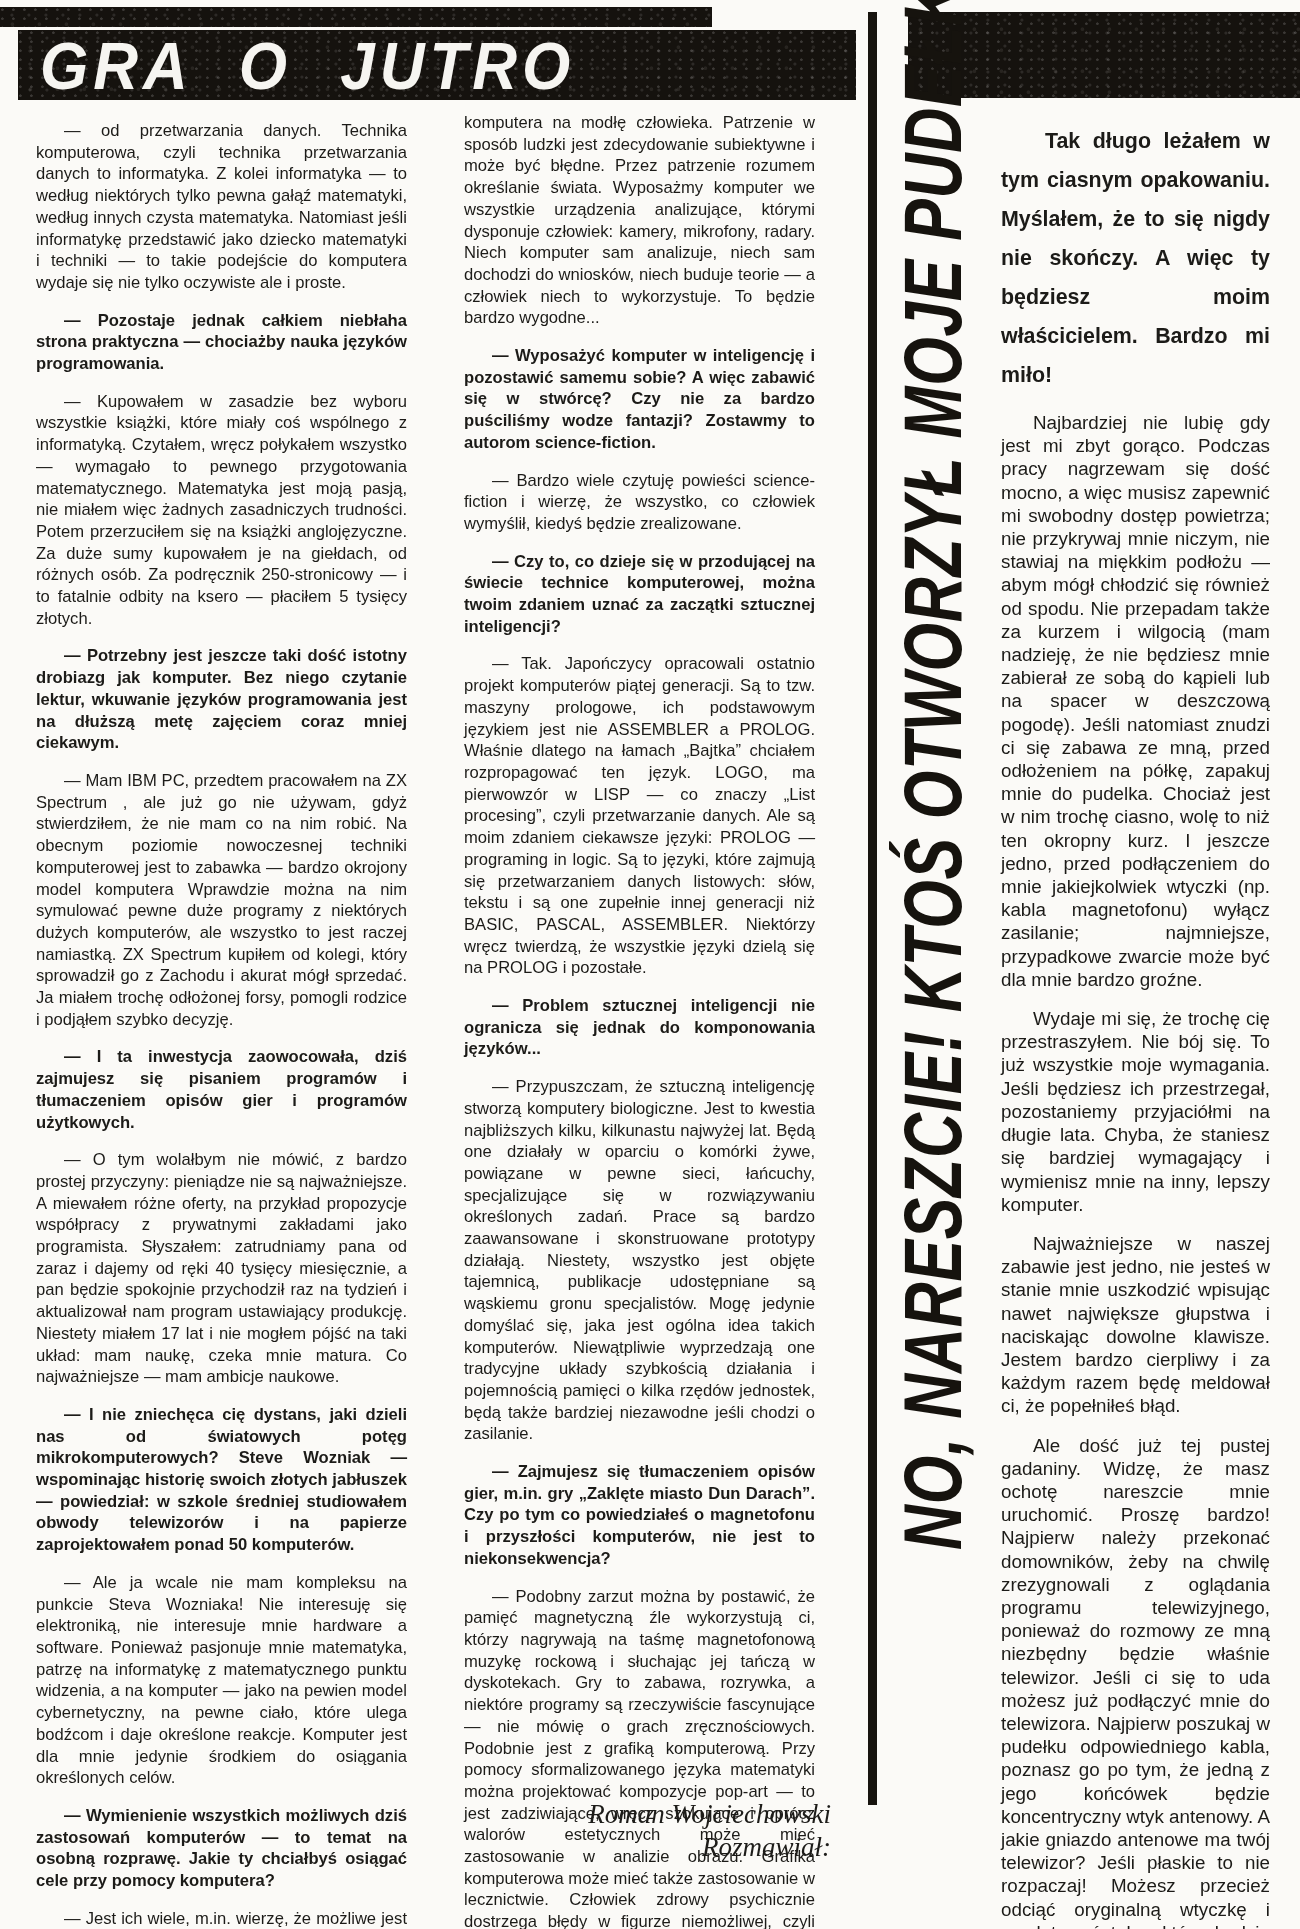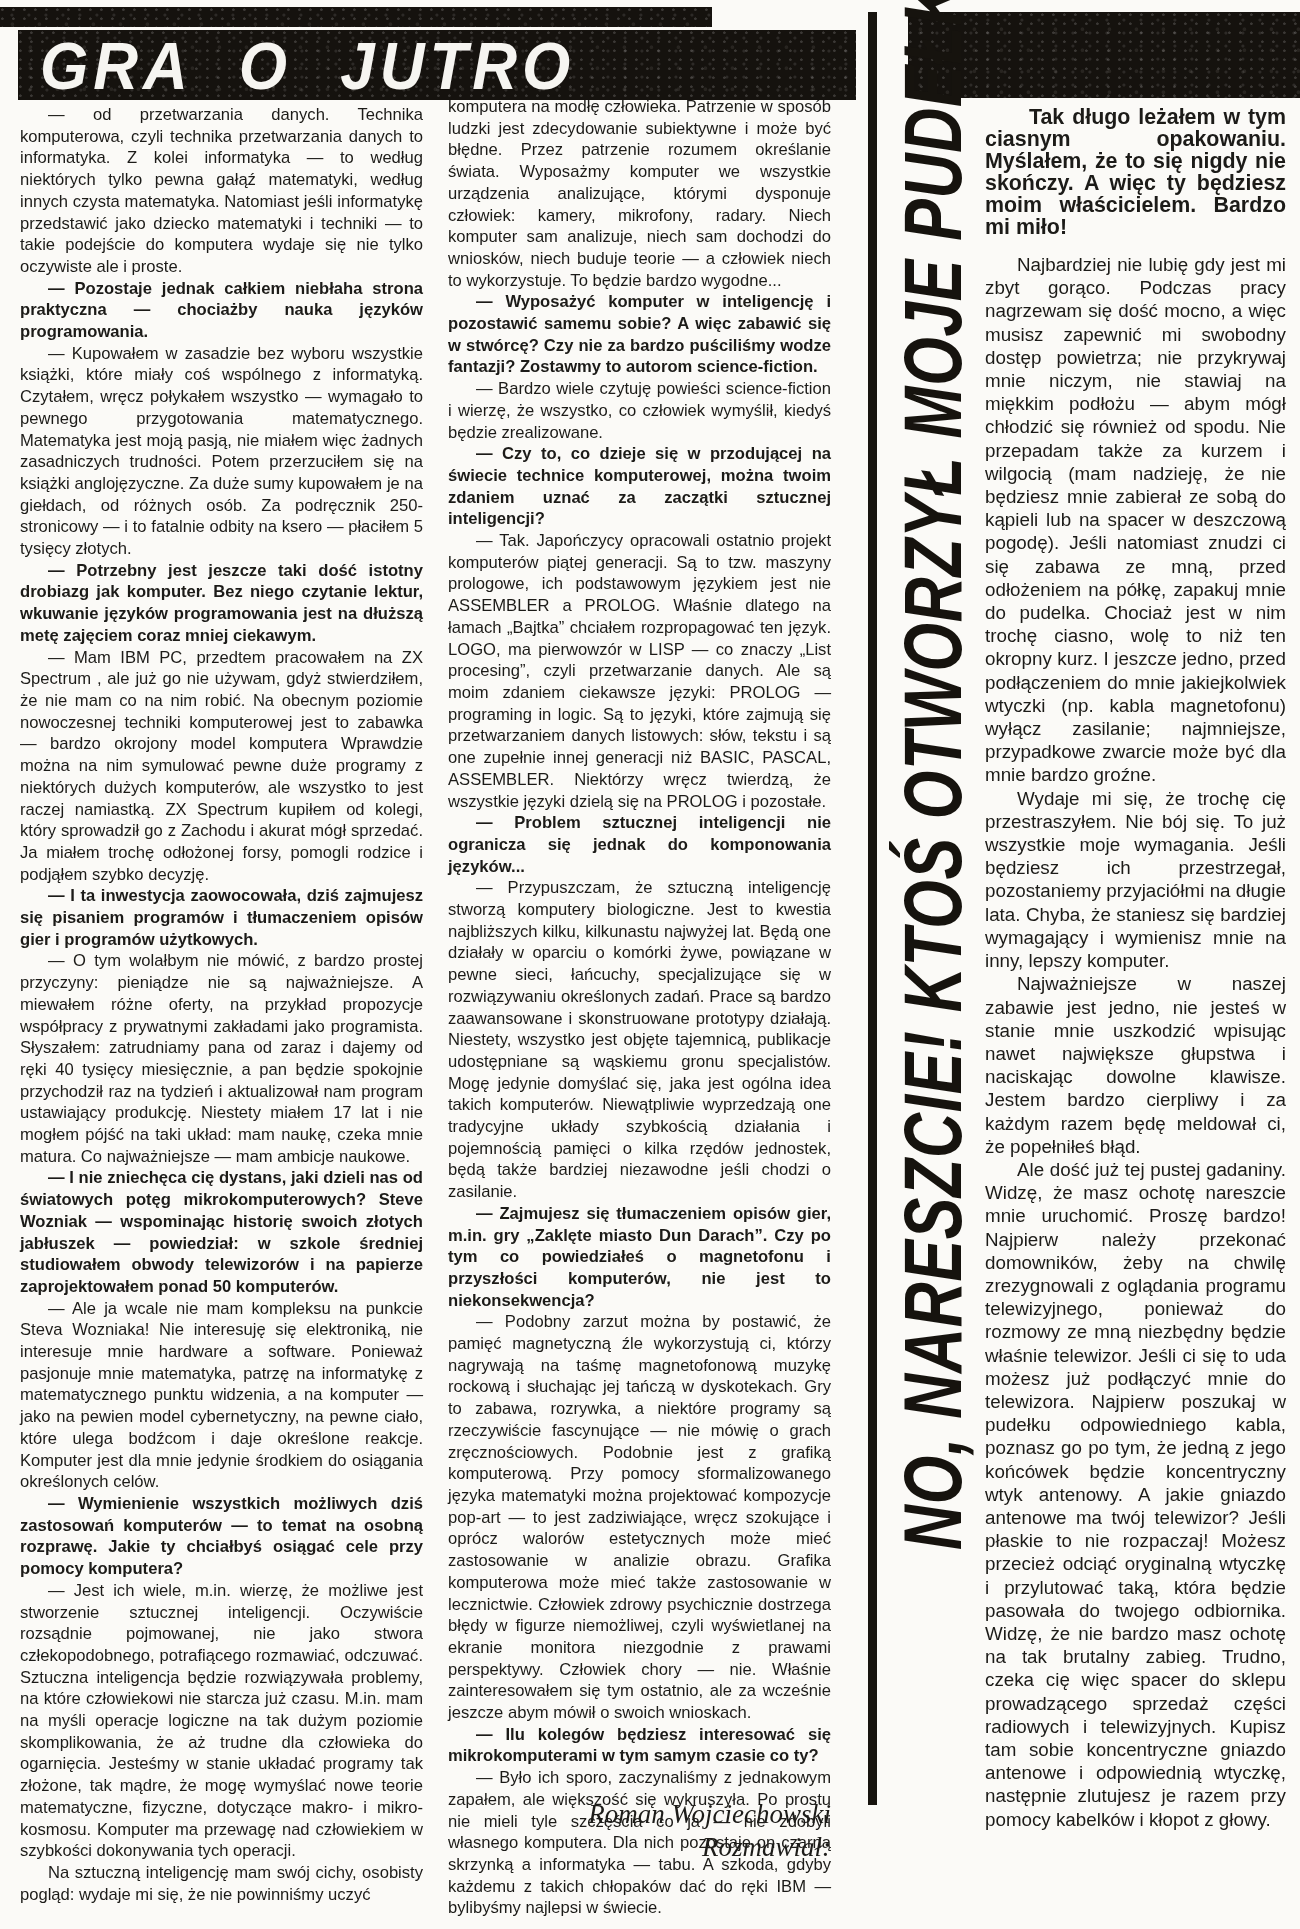--- a/index.html
+++ b/index.html
@@ -30,30 +30,30 @@
   .vrule{position:absolute; left:868px; top:12px; width:9px; height:1793px; background:#17140f;}
 
   .vheadline{
     position:absolute; left:892px; top:1550px;
     transform-origin:0 0; transform:rotate(-90deg) scaleX(0.76);
     font-style:italic; font-weight:800; font-size:82px; letter-spacing:1px;
     color:#16130e; white-space:nowrap; line-height:1;
   }
 
   .col{position:absolute; text-align:justify;}
-  .col p{margin:0; text-indent:28px;}
+  .col p{margin:16px; text-indent:28px;}
   .col p.q{font-weight:bold;}
   .col p.flush{text-indent:0;}
 
   .col-left{left:20px;  top:104px; width:403px; font-size:16.6px; line-height:21.7px;}
   .col-mid {left:448px; top:96px; width:383px; font-size:16.6px; line-height:21.7px;}
   .col-right{left:985px; top:106px; width:301px; font-size:18.8px; line-height:23.2px;}
   .col-right p{text-indent:32px;}
   .col-right p.lead{
-    font-weight:bold; font-size:21.4px; line-height:22px;
+    font-weight:bold; font-size:21.4px; line-height:39px;
     text-indent:44px; margin-bottom:15px;
   }
 
   .signature{
     position:absolute; left:448px; top:1798px; width:383px;
     text-align:right; font-family:"Liberation Serif", serif;
     font-style:italic; font-size:27px; line-height:33px; color:#1d1c19;
   }
   .footer{position:absolute; left:22px; top:1874px; width:500px;
     font-family:"Liberation Serif", serif; color:#1b1a17;}

